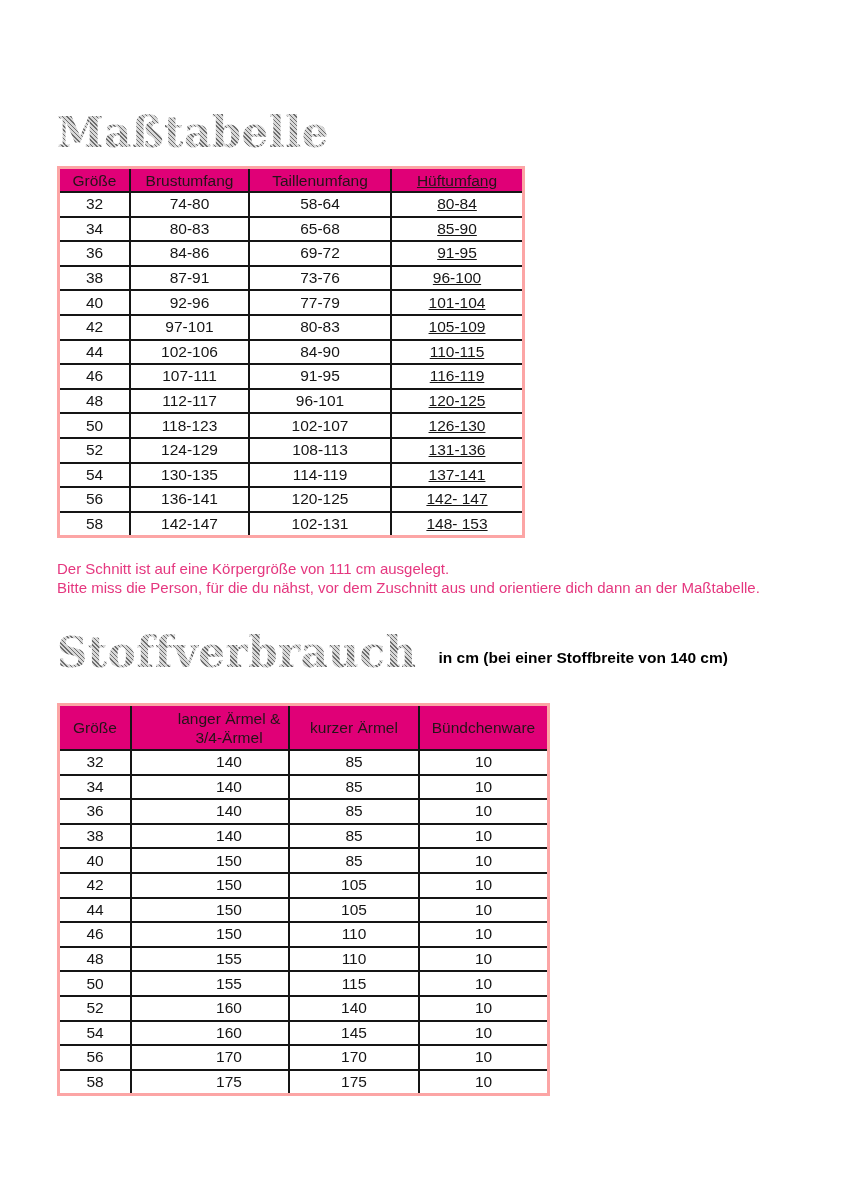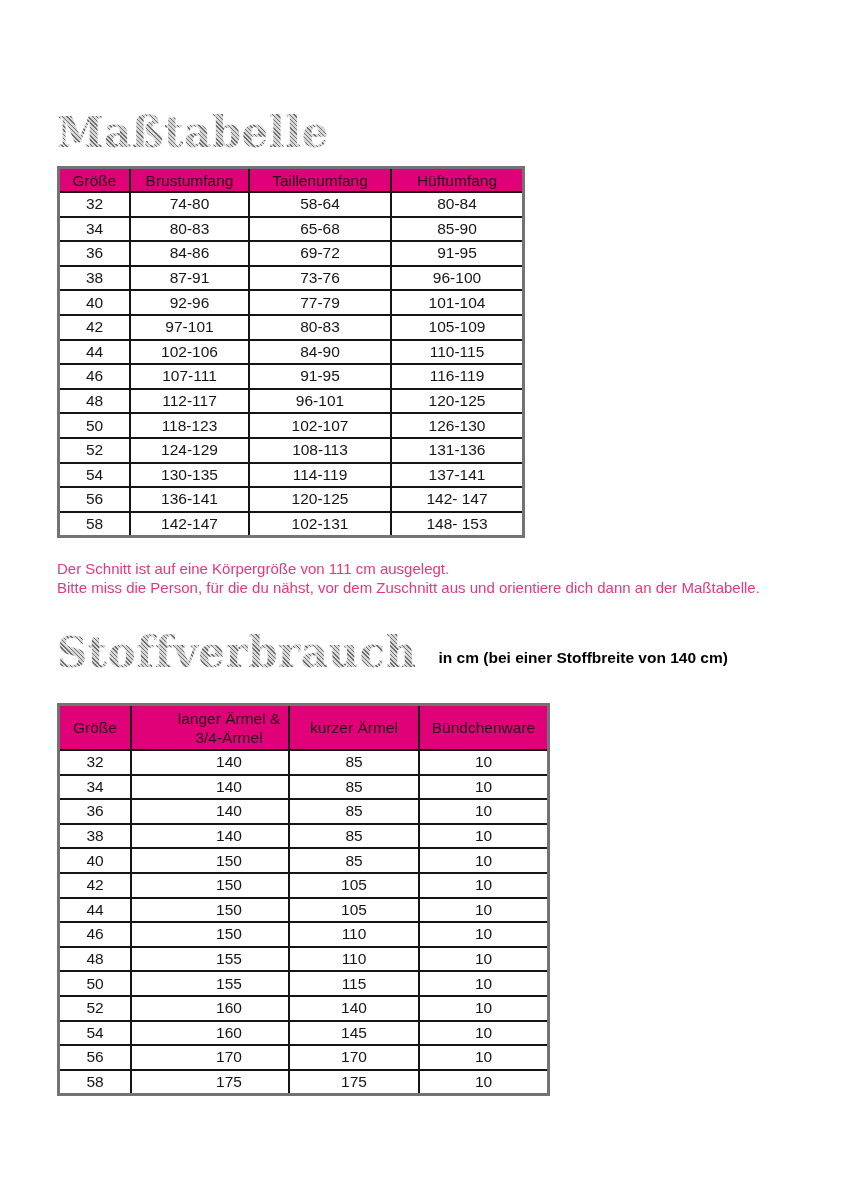--- a/index.html
+++ b/index.html
@@ -33,21 +33,21 @@
       -webkit-text-fill-color: transparent;
     }
   }
 
   #title1 { position: absolute; top: 84px; left: 57px; }
 
   
   table {
     border-collapse: collapse;
     table-layout: fixed;
-    border: 3px solid #737373;
+    border: 3px solid #fca5a5;
   }
   th, td {
     border: 2px solid #151515;
     text-align: center;
     vertical-align: middle;
     padding: 0 2px;
     overflow: hidden;
   }
   th {
     background: #e00077;
@@ -61,21 +61,21 @@
     font-size: 15.5px;
     color: #151515;
   }
 
   #table1 { position: absolute; top: 166px; left: 57px; width: 456px; }
   #table1 th { height: 22px; }
   #table1 td { height: 22.6px; }
   #table1 th:nth-child(1), #table1 td:nth-child(1) { width: 65px; }
   #table1 th:nth-child(2), #table1 td:nth-child(2) { width: 113px; }
   #table1 th:nth-child(3), #table1 td:nth-child(3) { width: 136px; }
-  #table1 th:nth-child(4), #table1 td:nth-child(4) { width: 126px; }
+  #table1 th:nth-child(4), #table1 td:nth-child(4) { width: 126px; text-decoration: underline; }
 
   #note {
     position: absolute;
     top: 559px;
     left: 57px;
     font-size: 15px;
     line-height: 19px;
     color: #e5377f;
   }
 

